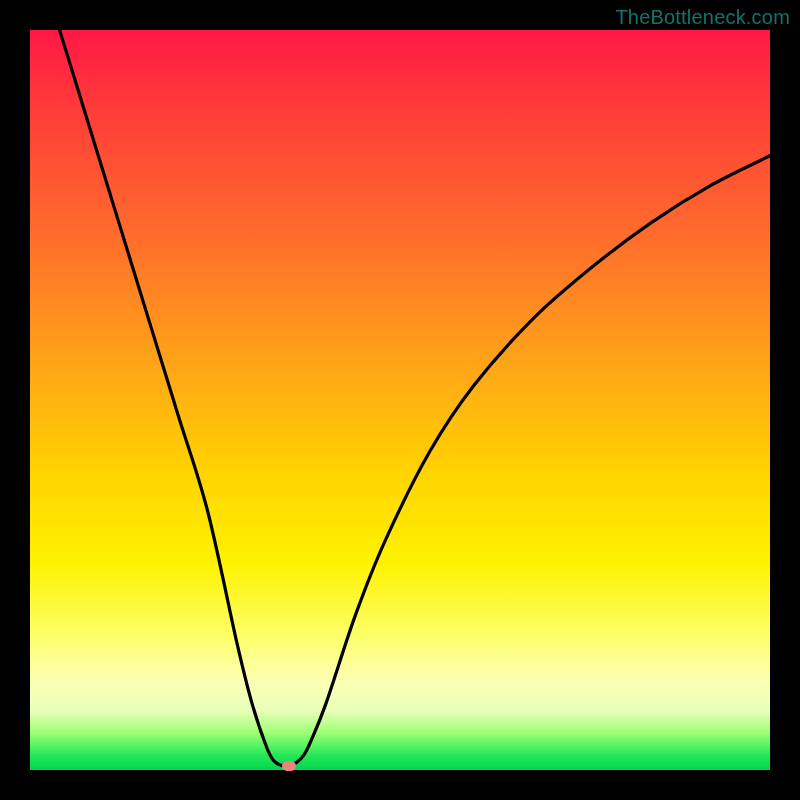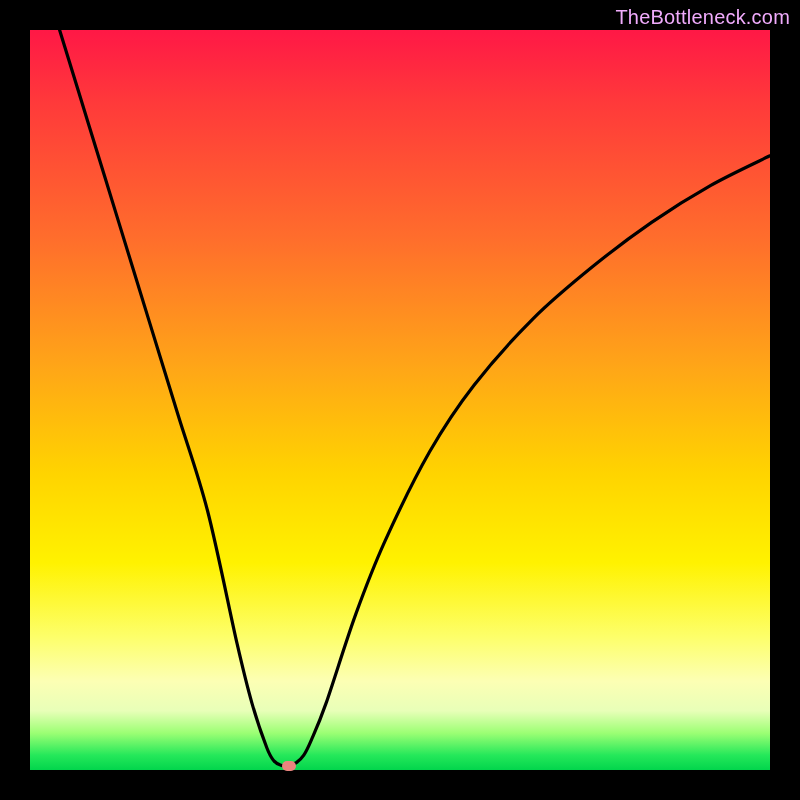--- a/index.html
+++ b/index.html
@@ -37,21 +37,21 @@
       #e8ffb8 92%,
       #9cff74 95%,
       #25e85a 98%,
       #02d54c 100%
     );
   }
   .watermark {
     position: absolute;
     top: 6px;
     right: 10px;
-    color: #f0abfc;
+    color: #0f766e;
     font-size: 20px;
     letter-spacing: 0.2px;
     font-weight: 500;
   }
   svg.curve {
     position: absolute;
     left: 0;
     top: 0;
     width: 740px;
     height: 740px;

